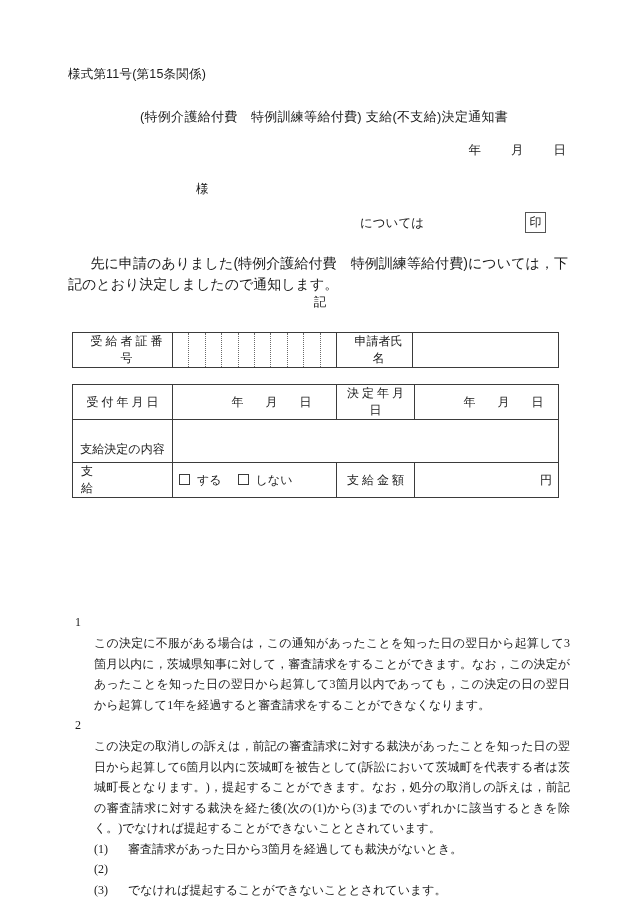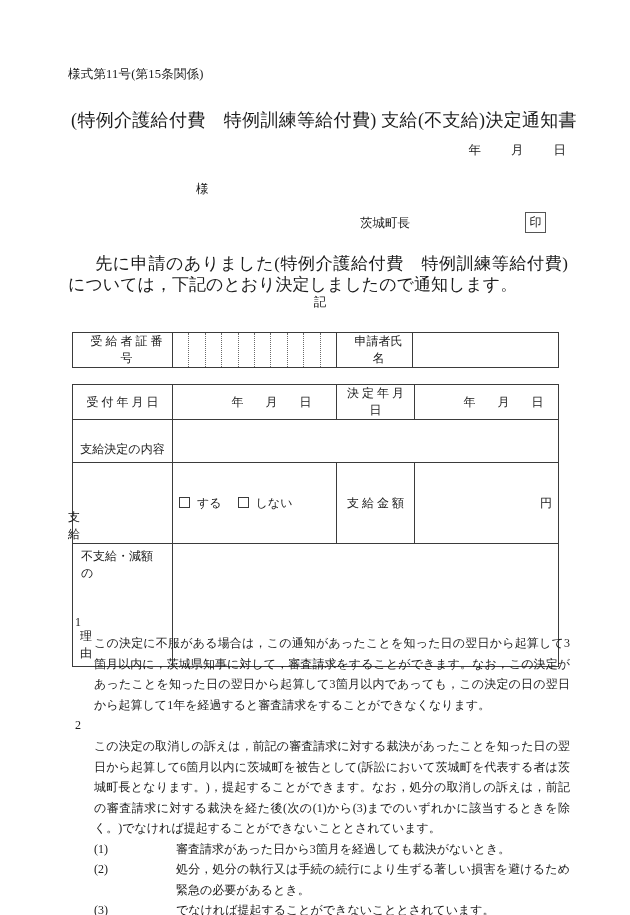--- a/index.html
+++ b/index.html
@@ -17,34 +17,34 @@
     -webkit-font-smoothing: antialiased;
   }
   .page {
     position: absolute;
     inset: 0;
     padding: 0;
   }
 
   
   .abs { position: absolute; }
-  .jp { font-family: Liberation Serif, serif; }
+  .jp { font-family: Liberation Sans, sans-serif; }
 
   
   #form-code {
     left: 68px;
     top: 66px;
     font-size: 12.5px;
     letter-spacing: .2px;
   }
   #doc-title {
     left: 0; right: 0;
     top: 108px;
     text-align: center;
-    font-size: 18px;
+    font-size: 13px;
     letter-spacing: .3px;
     padding-left: 18px;
   }
   #date-line {
     left: 0; right: 0;
     top: 142px;
     text-align: right;
     padding-right: 64px;
     font-size: 12.5px;
   }
@@ -76,21 +76,21 @@
     font-size: 12px;
     line-height: 18px;
     text-align: center;
   }
 
   
   #intro-para {
     left: 68px;
     top: 253px;
     width: 500px;
-    font-size: 17px;
+    font-size: 14px;
     line-height: 21px;
     text-indent: 1.6em;
     text-align: justify;
   }
   #kitei-mark {
     left: 0; right: 0;
     top: 294px;
     text-align: center;
     font-size: 12.5px;
     padding-left: 10px;
@@ -105,23 +105,22 @@
   }
   table.form td {
     border: 1px solid #3b3b3b;
     padding: 0 6px;
     vertical-align: middle;
     height: 30px;
     font-size: 12px;
   }
   .lbl-spread {
     display: flex;
-    justify-content: flex-end;
+    justify-content: flex-start;
     letter-spacing: 0;
-    margin-top: 46px;
   }
   .lbl-center { text-align: center; }
 
   
   #table-cert {
     left: 72px;
     top: 332px;
     width: 486px;
   }
   #table-cert td { height: 34px; padding-left: 14px; }
@@ -194,40 +193,39 @@
     padding-left: 26px;
   }
   .sub-num {
     flex: 0 0 auto;
     width: 34px;
   }
   .sub-body {
     flex: 1 1 auto;
     text-align: justify;
     text-justify: inter-ideograph;
-    margin-left: 48px;
   }
 </style>
 </head>
 <body>
 
 <div class="page">
 
   <div class="abs jp" id="form-code">様式第11号(第15条関係)</div>
 
   <div class="abs jp" id="doc-title">(特例介護給付費　特例訓練等給付費) 支給(不支給)決定通知書</div>
 
   <div class="abs jp" id="date-line">
     <span>年</span><span class="sp"></span><span>月</span><span class="sp"></span><span>日</span>
   </div>
 
   <div class="abs jp" id="addressee-line">様</div>
 
   <div class="abs jp" id="issuer-row">
-    <span id="issuer-name">茨城町長</span>
+    <span id="issuer-name">については</span>
     <span id="seal-box">印</span>
   </div>
 
   <div class="abs jp" id="intro-para">先に申請のありました(特例介護給付費　特例訓練等給付費)については，下記のとおり決定しましたので通知します。</div>
 
   <div class="abs jp" id="kitei-mark">記</div>
 
   <table class="form" id="table-cert">
     <colgroup>
       <col style="width:100px">
@@ -293,29 +291,20 @@
         </td>
         <td class="chk-group" colspan="2">
           <span class="chk"></span><span>する</span><span class="gap"></span><span class="chk"></span><span>しない</span>
         </td>
         <td class="lbl-center">支 給 金 額</td>
         <td class="cell-yen">
           <span></span><span>円</span>
         </td>
       </tr>
 
-      <tr>
-        <td class="vcenter-2line" style="height:48px;padding:4px 8px">
-          <div>不支給・減額の</div>
-          <div class="lbl-spread">
-              <span>理　　　　　　由</span>
-            </div>
-        </td>
-        <td colspan="4" style="height:48px"></td>
-      </tr>
     </tbody>
   </table>
 
   <div id="notes">
 
     <div class="note">
       <div class="note-num">1</div>
       <div class="note-body">この決定に不服がある場合は，この通知があったことを知った日の翌日から起算して3箇月以内に，茨城県知事に対して，審査請求をすることができます。なお，この決定があったことを知った日の翌日から起算して3箇月以内であっても，この決定の日の翌日から起算して1年を経過すると審査請求をすることができなくなります。</div>
     </div>
 
@@ -324,21 +313,20 @@
       <div class="note-body">この決定の取消しの訴えは，前記の審査請求に対する裁決があったことを知った日の翌日から起算して6箇月以内に茨城町を被告として(訴訟において茨城町を代表する者は茨城町長となります。)，提起することができます。なお，処分の取消しの訴えは，前記の審査請求に対する裁決を経た後(次の(1)から(3)までのいずれかに該当するときを除く。)でなければ提起することができないこととされています。</div>
     </div>
 
     <div class="sub-list">
       <div class="sub-item">
         <div class="sub-num">(1)</div>
         <div class="sub-body">審査請求があった日から3箇月を経過しても裁決がないとき。</div>
       </div>
       <div class="sub-item">
         <div class="sub-num">(2)</div>
-        <div class="sub-body">処分，処分の執行又は手続の続行により生ずる著しい損害を避けるため緊急の必要があるとき。</div>
       </div>
       <div class="sub-item">
         <div class="sub-num">(3)</div>
         <div class="sub-body">でなければ提起することができないこととされています。</div>
       </div>
     </div>
 
   </div>
 
 </div>

